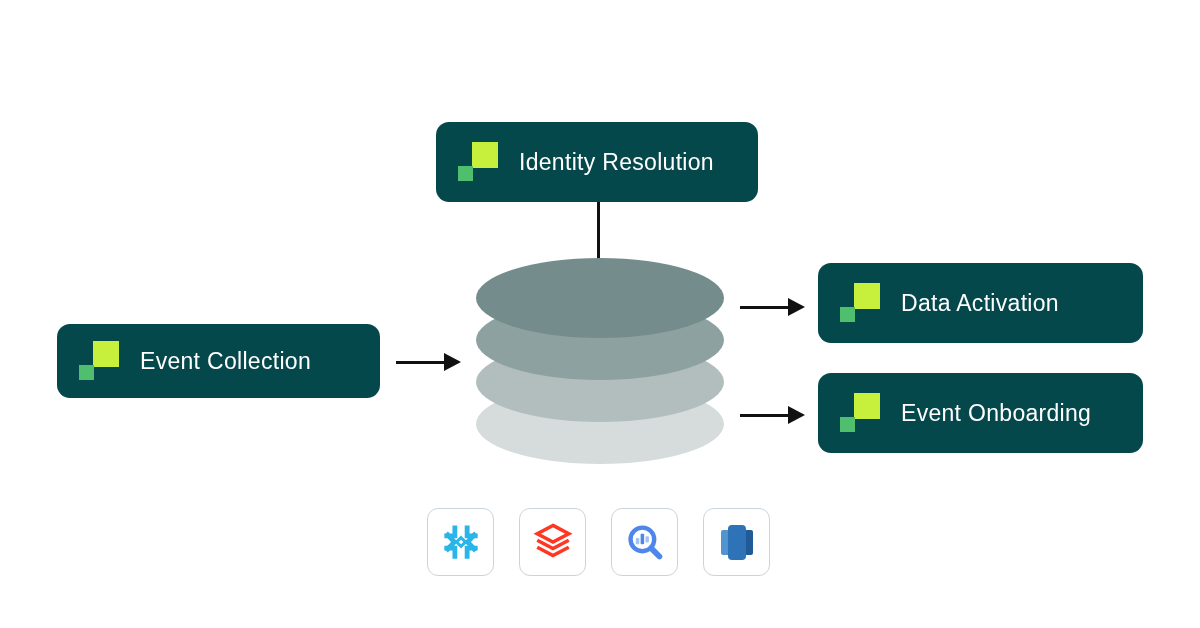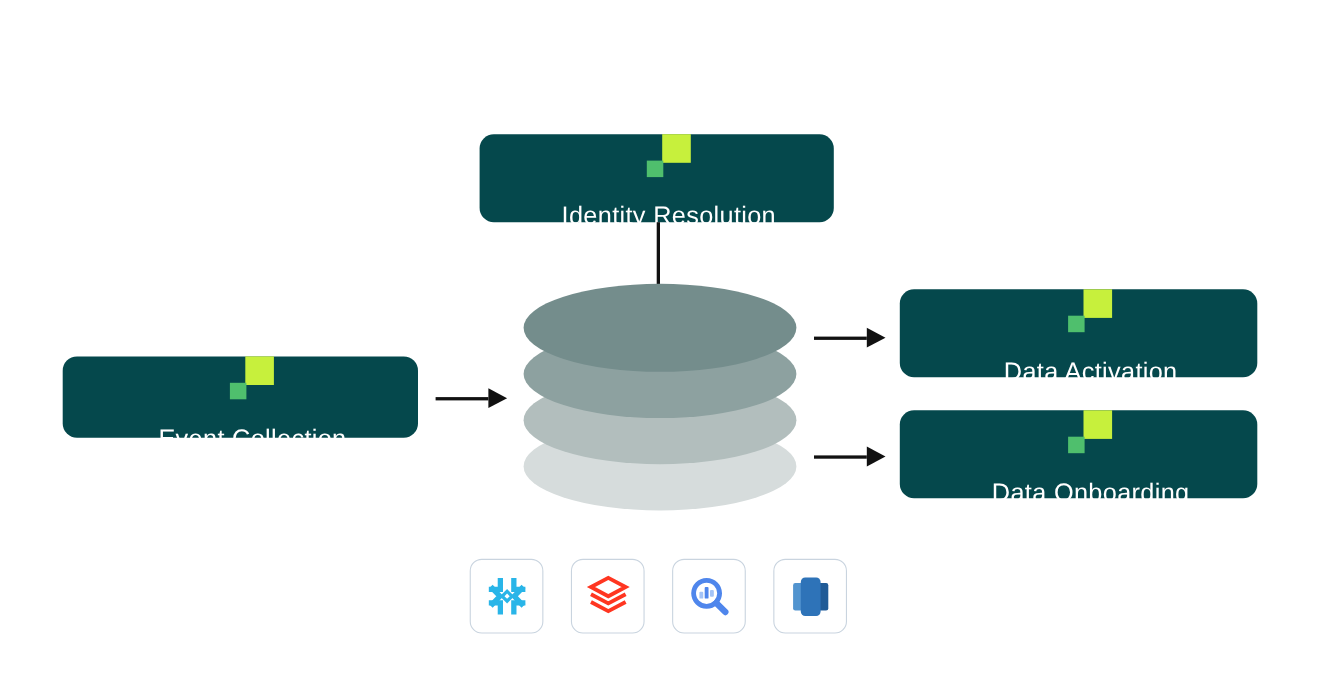--- a/index.html
+++ b/index.html
@@ -14,21 +14,20 @@
 
   
   .node {
     position: absolute;
     border-radius: 13px;
     display: flex;
     align-items: center;
     padding-left: 22px;
     gap: 20px;
     box-sizing: border-box;
-    flex-direction: column;
   }
   .node-identity   { left: 436px; top: 122px; width: 322px; height: 80px; }
   .node-event      { left:  57px; top: 324px; width: 323px; height: 74px; }
   .node-activation { left: 818px; top: 263px; width: 325px; height: 80px; }
   .node-onboarding { left: 818px; top: 373px; width: 325px; height: 80px; }
 
   .node-label {
     color: #ffffff;
     font-size: 23px;
     font-weight: 500;
@@ -131,21 +130,21 @@
       <span class="sq small" style="background: rgb(79, 191, 109);"></span>
     </div>
     <span class="node-label">Data Activation</span>
   </div>
 
   <div class="node node-onboarding" style="background: rgb(5, 72, 76);">
     <div class="sq-icon">
       <span class="sq big" style="background: rgb(199, 240, 60);"></span>
       <span class="sq small" style="background: rgb(79, 191, 109);"></span>
     </div>
-    <span class="node-label">Data Onboarding</span>
+    <span class="node-label">Event Onboarding</span>
   </div>
 
   <div class="vline"></div>
 
   <div class="arrow arrow-event">
     <span class="shaft"></span>
     <span class="head"></span>
   </div>
   <div class="arrow arrow-activation">
     <span class="shaft"></span>

